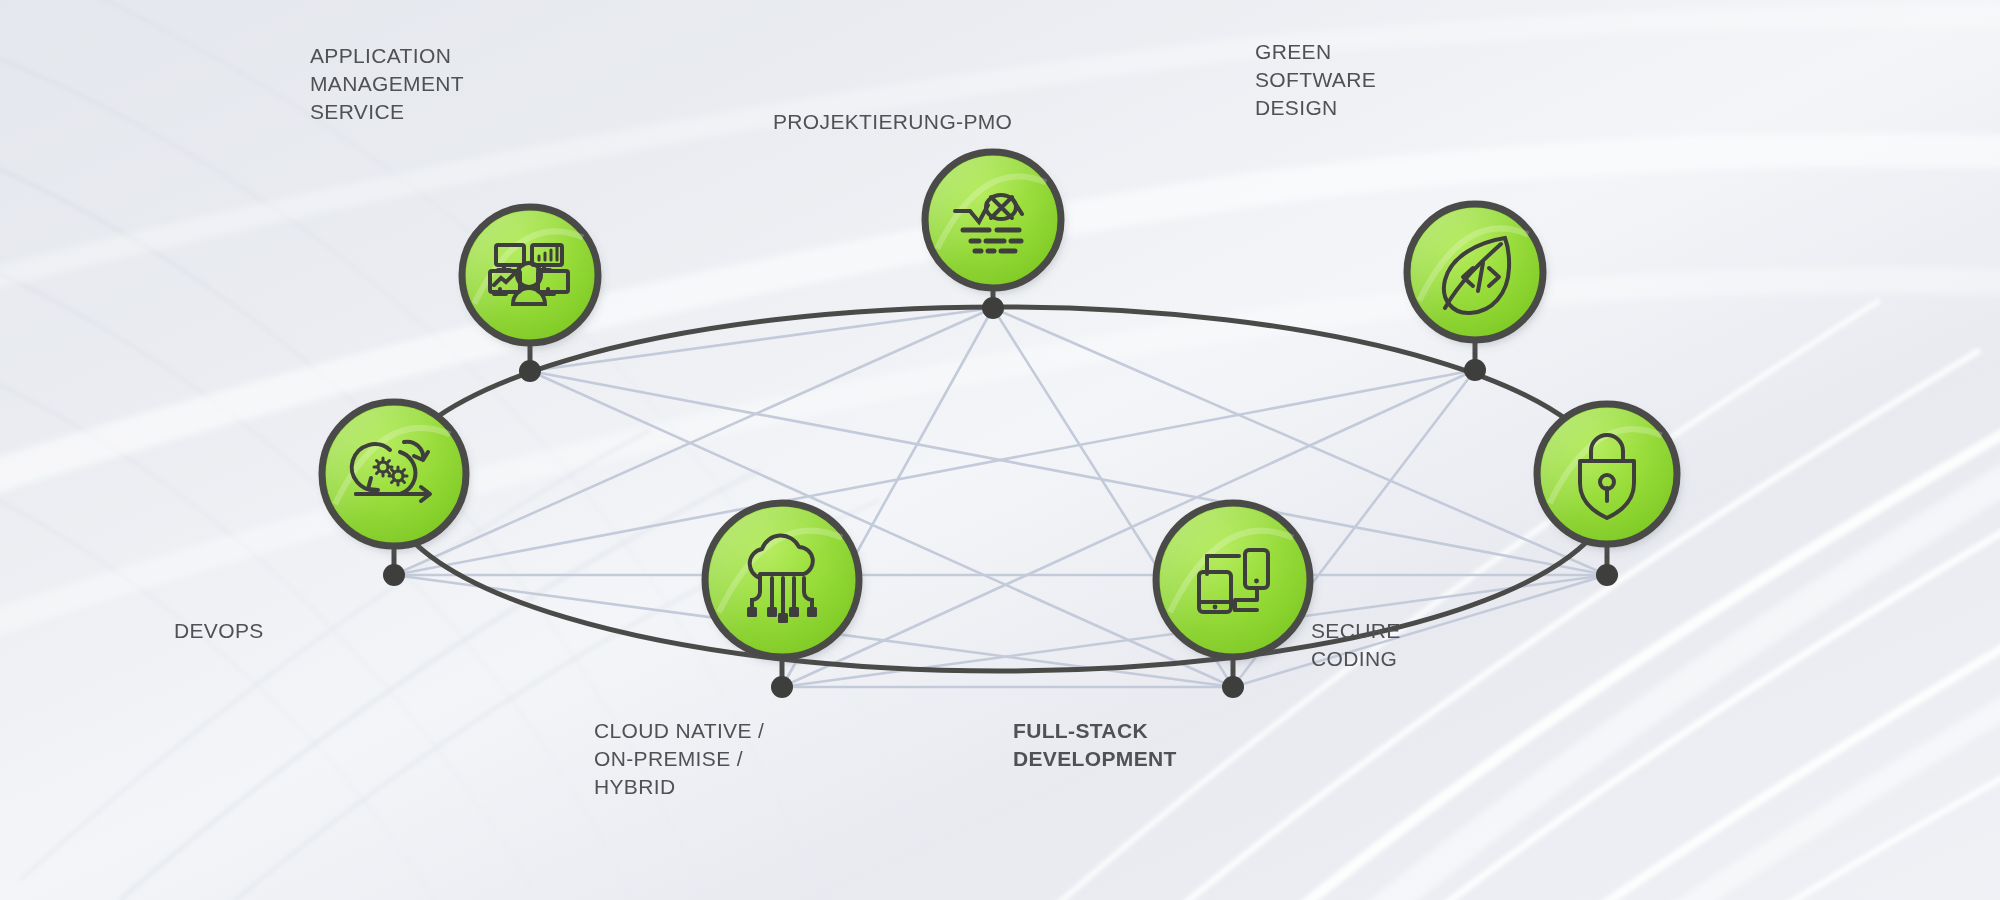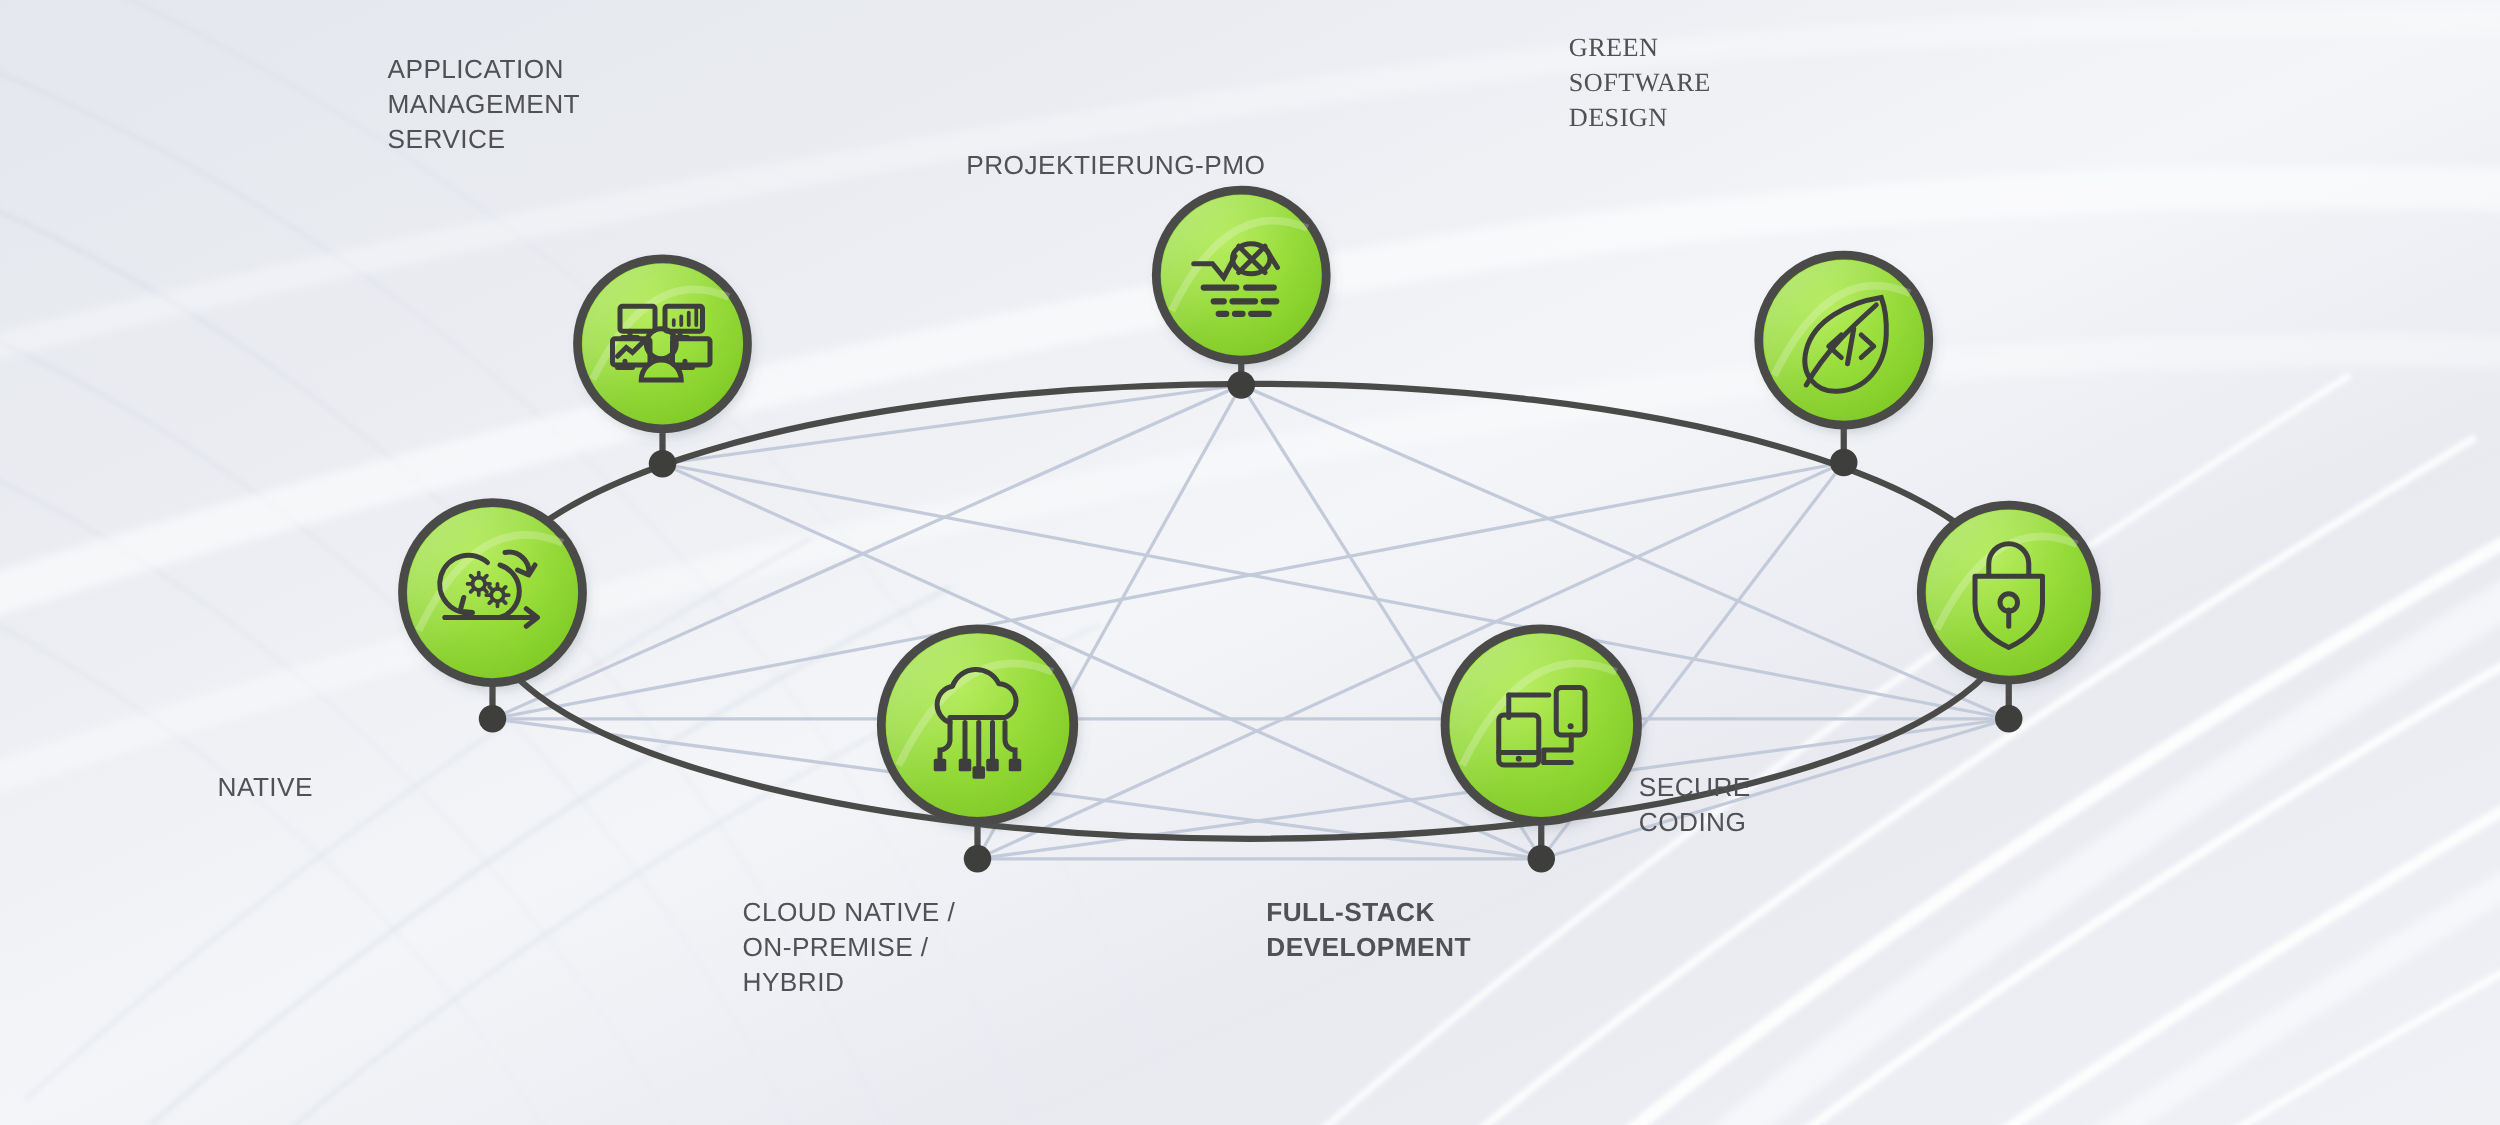--- a/index.html
+++ b/index.html
@@ -300,25 +300,25 @@
       <path d="M 0 14 v 13" fill="none" stroke-linecap="round"></path>
           </g>
         </g>
       </g>
   </svg>
 
   <div id="label-layer">
       <div class="node-label" style="left: 310px; width: 440px; top: 42px;">APPLICATION
 MANAGEMENT
 SERVICE</div>
-      <div class="node-label" style="left: 773px; width: 440px; top: 119px;">PROJEKTIERUNG-PMO</div>
-      <div class="node-label" style="left: 1255px; width: 440px; top: 24px; font-family: Liberation Serif, serif;">GREEN
+      <div class="node-label" style="left: 773px; width: 440px; top: 108px;">PROJEKTIERUNG-PMO</div>
+      <div class="node-label" style="left: 1255px; width: 440px; top: 38px;">GREEN
 SOFTWARE
 DESIGN</div>
-      <div class="node-label" style="left: 174px; width: 440px; top: 617px;">NATIVE</div>
+      <div class="node-label" style="left: 174px; width: 440px; top: 617px;">DEVOPS</div>
       <div class="node-label" style="left: 594px; width: 440px; top: 717px;">CLOUD NATIVE /
 ON-PREMISE /
 HYBRID</div>
       <div class="node-label" style="left: 1013px; width: 440px; top: 717px; font-weight: bold;">FULL-STACK
 DEVELOPMENT</div>
       <div class="node-label" style="left: 1311px; width: 440px; top: 617px;">SECURE
 CODING</div>
     </div>
 
 </div>

